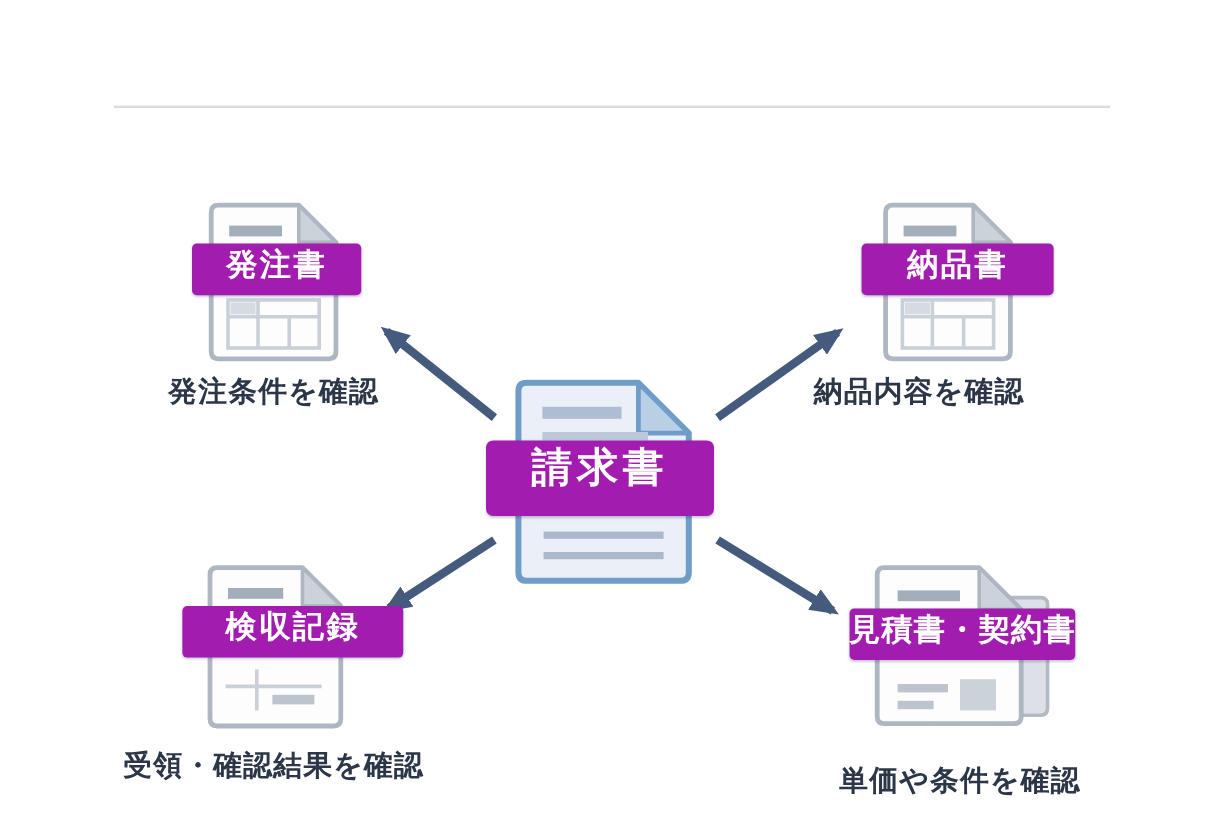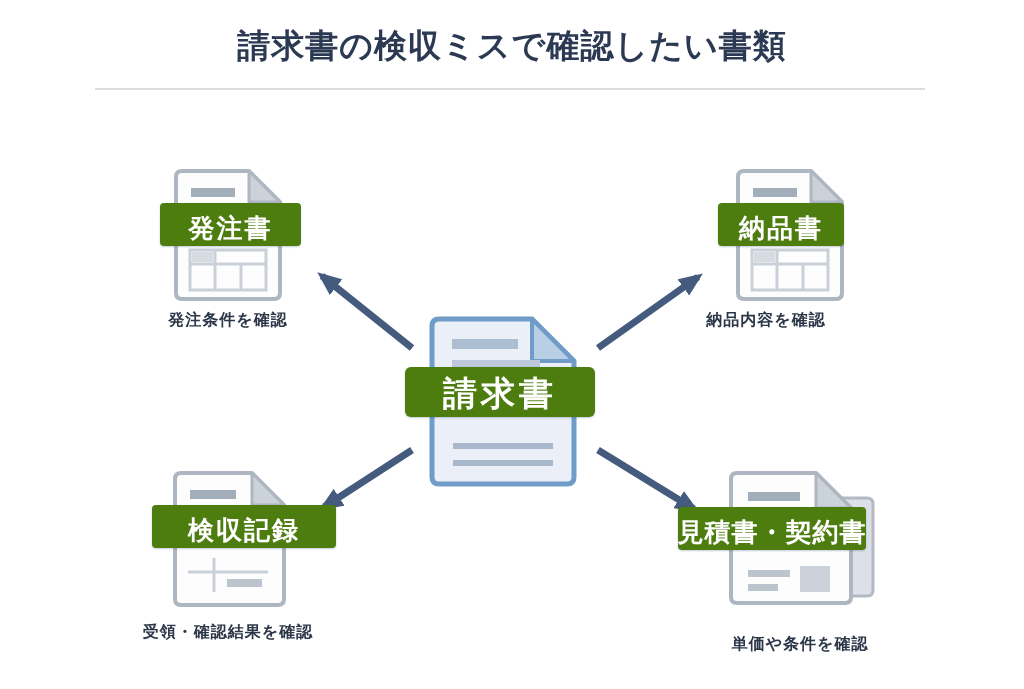--- a/index.html
+++ b/index.html
@@ -10,38 +10,37 @@
   .title{
     position:absolute;top:24px;left:0;width:1024px;text-align:center;
     font-size:33px;font-weight:800;color:#2b3a52;letter-spacing:1px;
   }
   .divider{
     position:absolute;top:88px;left:95px;width:830px;height:2px;background:#dcdde1;
   }
   .arrow-layer{position:absolute;top:0;left:0;width:1024px;height:689px;}
   .node{position:absolute;}
   .banner{
-    position:absolute;background:#4d7c0f;color:#ffffff;font-weight:700;
-    display:flex;align-items:flex-end;justify-content:center;
+    position:absolute;background:#a21caf;color:#ffffff;font-weight:700;
+    display:flex;align-items:flex-start;justify-content:center;
     border-radius:4px;box-shadow:0 1px 2px rgba(30,50,90,.25);
     letter-spacing:2px;white-space:nowrap;
   }
   .banner.small{height:43px;font-size:26px;}
-  .banner.big{height:50px;font-size:34px;border-radius:6px;letter-spacing:4px;}
+  .banner.big{height:63px;font-size:34px;border-radius:6px;letter-spacing:4px;}
   .caption{
-    position:absolute;color:#2b3648;font-size:16px;font-weight:700;
+    position:absolute;color:#2b3648;font-size:24px;font-weight:700;
     text-align:center;letter-spacing:1px;white-space:nowrap;
   }
 </style>
 </head>
 <body>
 
 <div class="stage">
 
-  <div class="title">請求書の検収ミスで確認したい書類</div>
   <div class="divider"></div>
 
   <svg class="arrow-layer" width="1024" height="689" viewBox="0 0 1024 689">
     <defs>
       <marker id="ah" viewBox="0 0 12 10" markerWidth="24" markerHeight="20" markerUnits="userSpaceOnUse" refX="9" refY="5" orient="auto">
         <path d="M0 0 L12 5 L0 10 Z" fill="#455b7e"></path>
       </marker>
     </defs>
     <g stroke="#455b7e" stroke-width="7">
       <line x1="412" y1="348" x2="322" y2="276" marker-end="url(#ah)"></line>
@@ -78,21 +77,21 @@
       <rect x="18" y="20" width="44" height="9" fill="#a3aebb"></rect>
       <rect x="18" y="37" width="62" height="7" fill="#bcc4cd"></rect>
       <g stroke="#c9d0d8" stroke-width="3" fill="none">
         <rect x="17" y="82" width="76" height="40"></rect>
         <line x1="17" y1="96" x2="93" y2="96"></line>
         <line x1="42" y1="82" x2="42" y2="122"></line>
         <line x1="68" y1="96" x2="68" y2="122"></line>
       </g>
       <rect x="19" y="84" width="21" height="10" fill="#d6dbe1"></rect>
     </svg>
-    <div class="banner small" style="left:718px;top:203px;width:126px;">
+    <div class="banner small" style="left:718px;top:203px;width:160px;">
       <span>納品書</span>
     </div>
     <div class="caption" style="left:646px;top:310px;width:240px;">納品内容を確認</div>
   </div>
 
   <div class="node" style="left:0;top:0;">
     <svg style="position:absolute;left:428px;top:316px;" width="150" height="172" viewBox="0 0 150 172">
       <path d="M11 3 H104 L146 45 V161 Q146 168 139 168 H11 Q4 168 4 161 V10 Q4 3 11 3 Z" fill="#eaeff8" stroke="#6f9cc9" stroke-width="5" stroke-linejoin="round"></path>
       <path d="M104 3 V45 H146 Z" fill="#b8cfe6" stroke="#6f9cc9" stroke-width="4" stroke-linejoin="round"></path>
       <rect x="24" y="23" width="66" height="10" fill="#aebed2"></rect>
@@ -127,19 +126,19 @@
     <svg style="position:absolute;left:728px;top:470px;" width="150" height="140" viewBox="0 0 150 140">
       <path d="M100 28 H139 Q145 28 145 34 V120 Q145 126 139 126 H100 Z" fill="#dde1e7" stroke="#b3bac4" stroke-width="3" stroke-linejoin="round"></path>
       <path d="M9 3 H88 L123 38 V127 Q123 133 117 133 H9 Q3 133 3 127 V9 Q3 3 9 3 Z" fill="#fdfdfe" stroke="#aeb6c2" stroke-width="4" stroke-linejoin="round"></path>
       <path d="M88 3 V38 H123 Z" fill="#ccd2da" stroke="#aeb6c2" stroke-width="3" stroke-linejoin="round"></path>
       <rect x="20" y="22" width="52" height="9" fill="#a3aebb"></rect>
       <rect x="20" y="40" width="70" height="7" fill="#bcc4cd"></rect>
       <rect x="20" y="100" width="42" height="7" fill="#bcc4cd"></rect>
       <rect x="20" y="114" width="30" height="7" fill="#bcc4cd"></rect>
       <rect x="72" y="96" width="30" height="26" fill="#ccd2da"></rect>
     </svg>
-    <div class="banner small" style="left:678px;top:507px;width:188px;letter-spacing:1px;">
+    <div class="banner small" style="left:708px;top:507px;width:188px;letter-spacing:1px;">
       <span>見積書・契約書</span>
     </div>
     <div class="caption" style="left:680px;top:622px;width:240px;margin-top:12px;">単価や条件を確認</div>
   </div>
 
 </div>
 
 </body></html>

